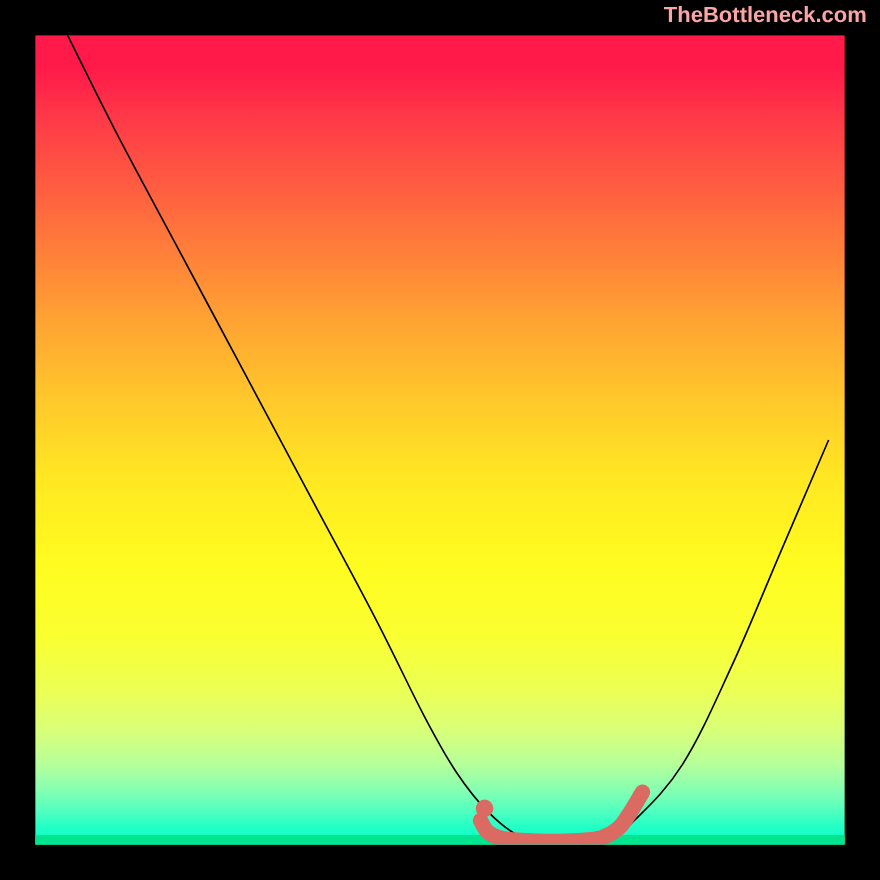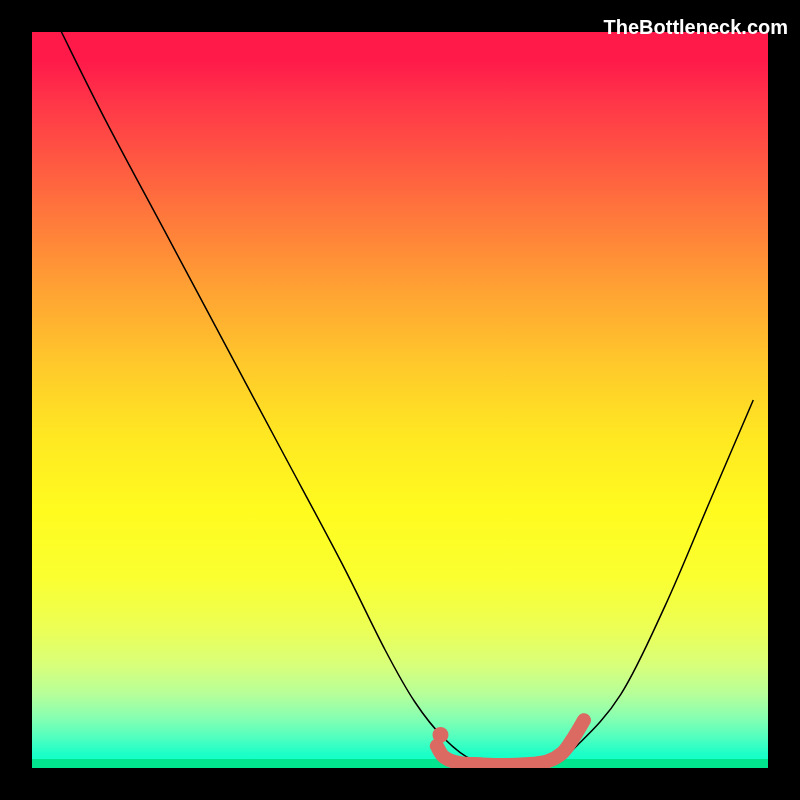--- a/index.html
+++ b/index.html
@@ -6,23 +6,23 @@
   body {
     width: 800px;
     height: 800px;
     background: #000;
     position: relative;
     font-family: Arial, sans-serif;
     overflow: hidden;
   }
   .watermark {
     position: absolute;
-    top: 16px;
+    top: 3px;
     right: 12px;
-    color: #ffffff;
+    color: #fca5a5;
     font-size: 20px;
     font-weight: bold;
     z-index: 10;
   }
   .plot-area {
     position: absolute;
     top: 32px;
     left: 32px;
     width: 736px;
     height: 736px;

